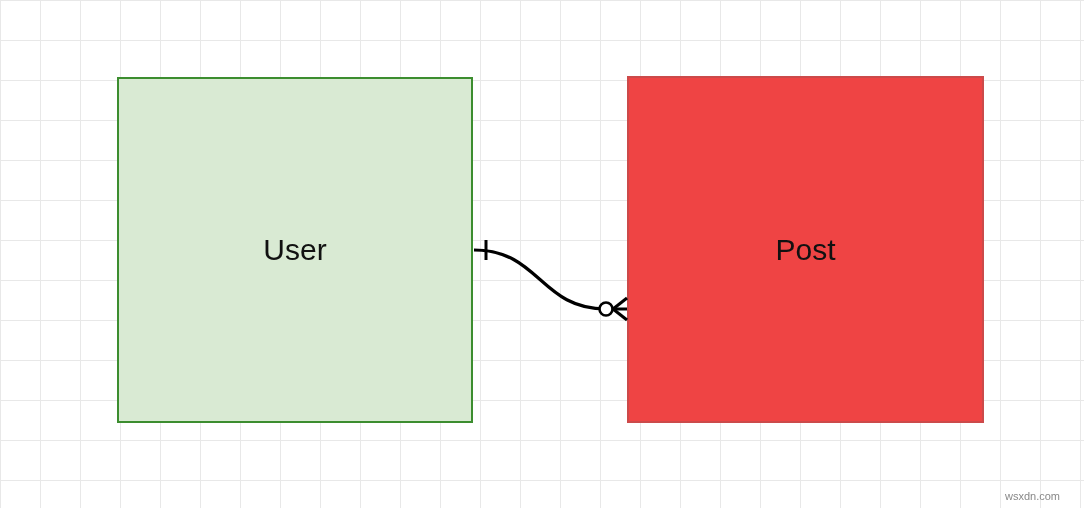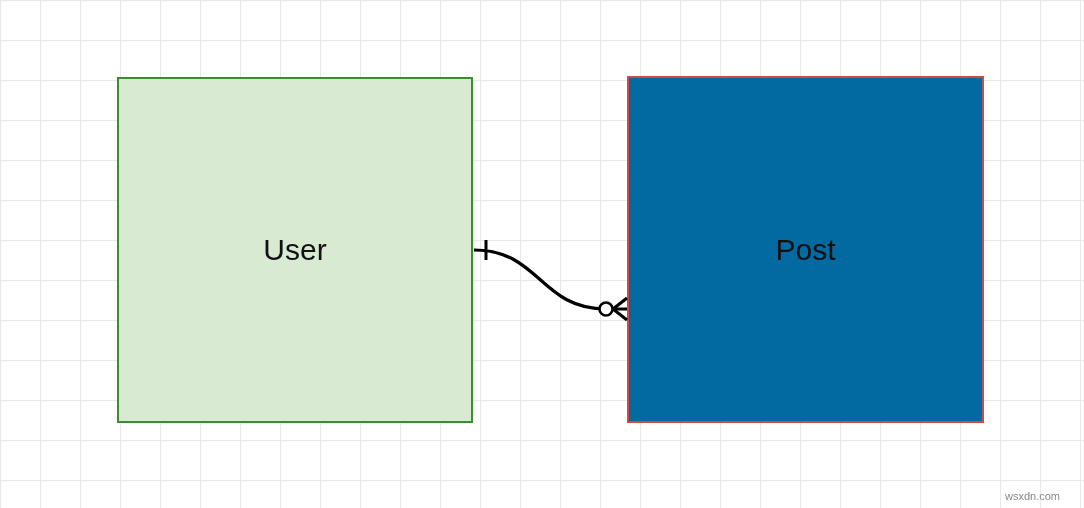--- a/index.html
+++ b/index.html
@@ -43,21 +43,21 @@
       width: 356px;
       height: 346px;
       background: #d9ead3;
       border: 2px solid #3c8d2f;
     }
     .post-box {
       left: 627px;
       top: 76px;
       width: 357px;
       height: 347px;
-      background: #0369a1;
+      background: #ef4444;
       border: 2px solid #cc4a4a;
     }
     .connector {
       position: absolute;
       left: 0;
       top: 0;
       width: 1084px;
       height: 508px;
       pointer-events: none;
     }

